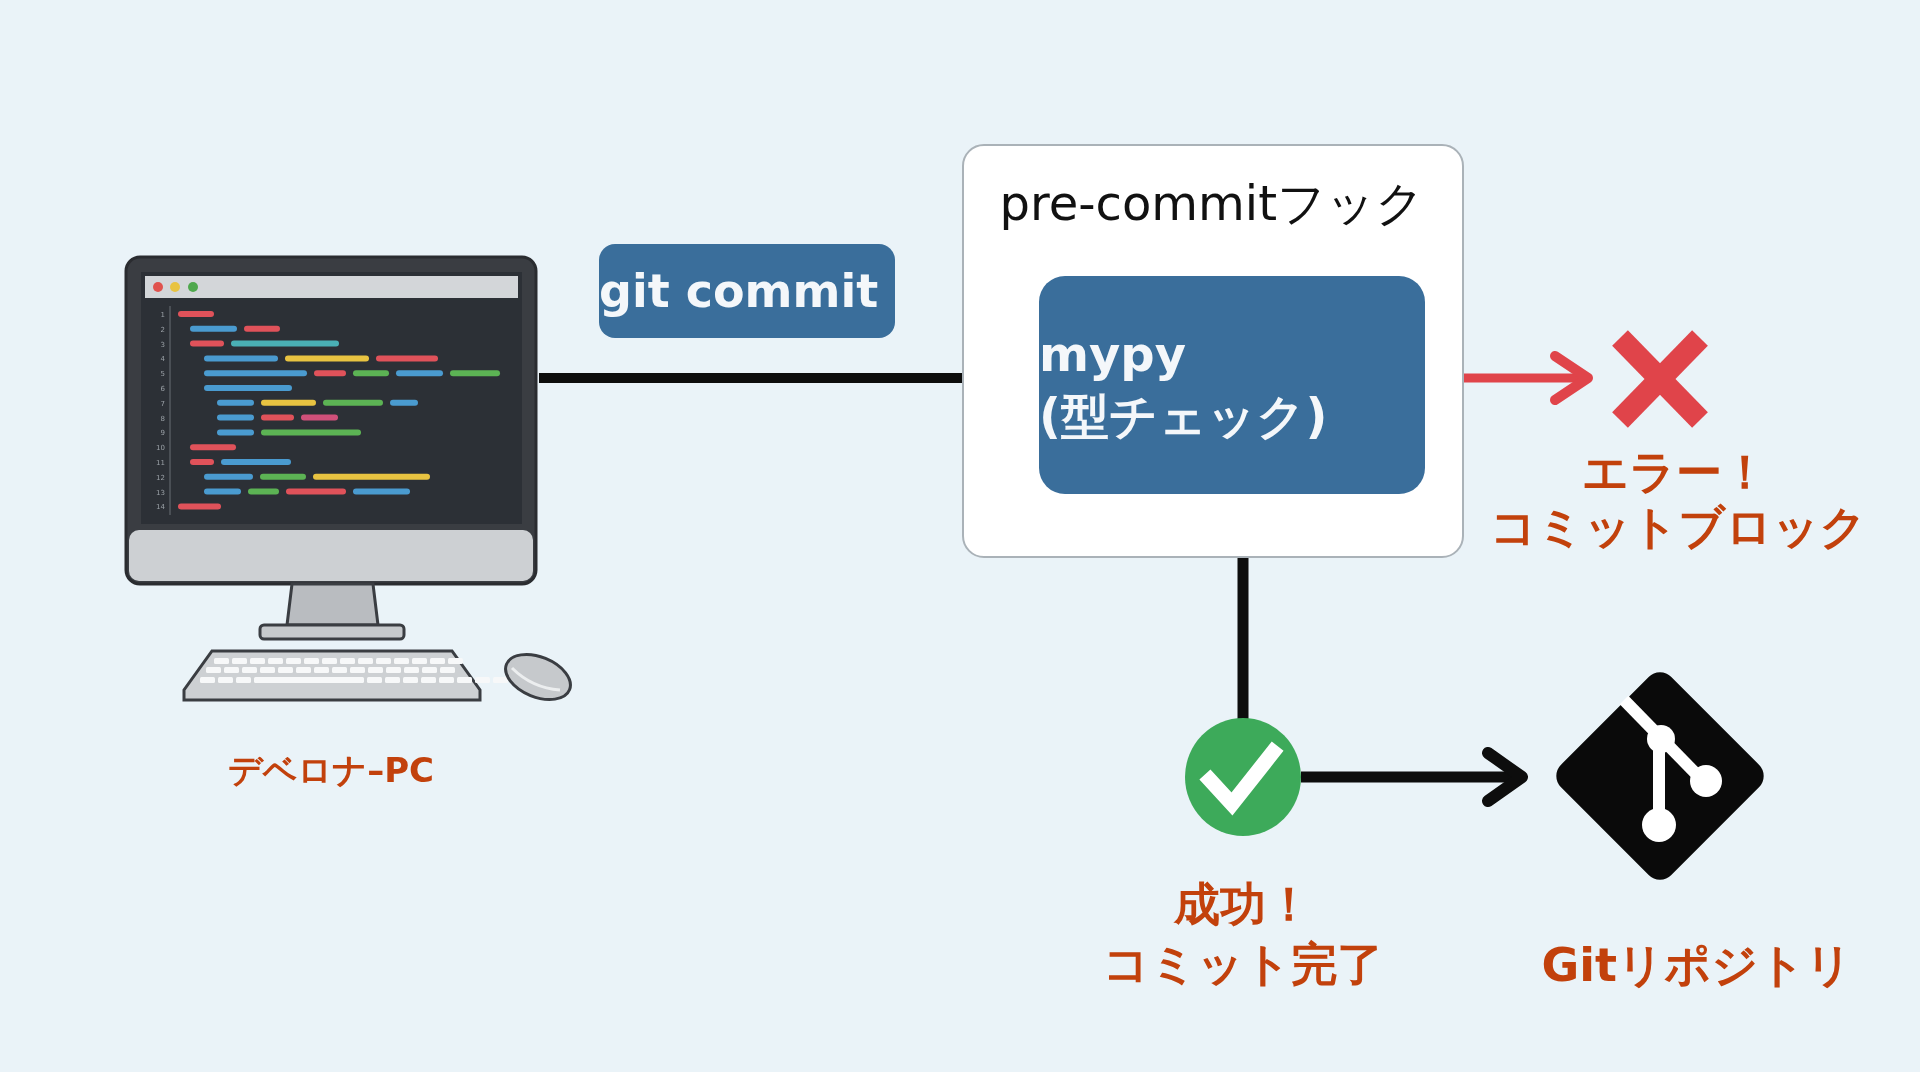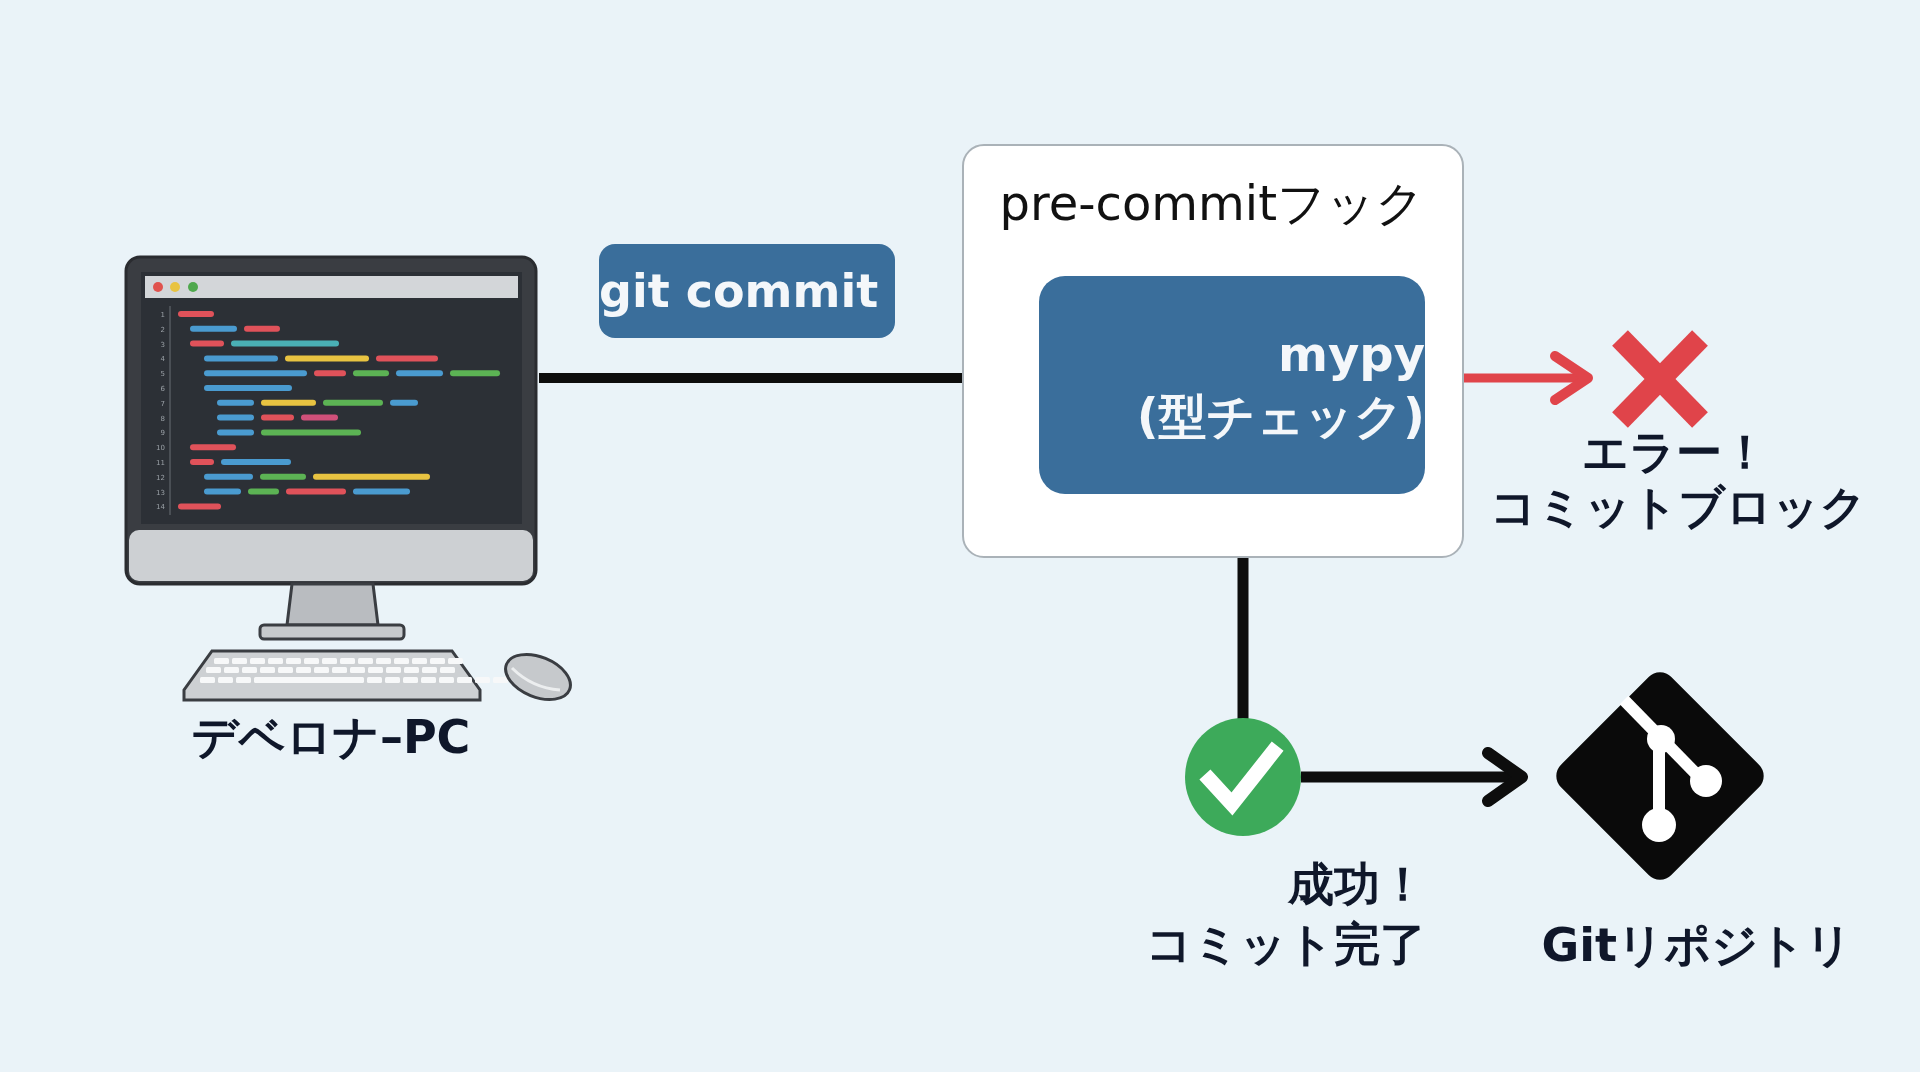--- a/index.html
+++ b/index.html
@@ -4,41 +4,41 @@
 <style>
   html, body { margin: 0; padding: 0; }
   body {
     width: 1920px; height: 1072px; overflow: hidden;
     background: #eaf3f8;
     font-family: "DejaVu Sans", sans-serif;
     position: relative;
   }
   svg.canvas { position: absolute; left: 0; top: 0; }
   .label {
-    position: absolute; font-weight: bold; color: #0f172a;
-    text-align: center; white-space: nowrap; line-height: 1.2;
+    position: absolute; font-weight: bold; color: #c2410c;
+    text-align: center; white-space: nowrap; line-height: 1.2; margin-top: 20px;
   }
   .badge {
     position: absolute; left: 599px; top: 244px; width: 296px; height: 94px;
     background: #3a6e9b; border-radius: 16px; color: #f4f7fa;
     font-size: 46px; font-weight: bold;
     display: flex; align-items: center; 
   }
   .hook-box {
     position: absolute; left: 962px; top: 144px; width: 498px; height: 410px;
     background: #ffffff; border: 2px solid #aab2b8; border-radius: 22px;
   }
   .hook-title {
     position: absolute; left: 962px; top: 172px; width: 500px;
     text-align: center; font-size: 48px; font-weight: normal; color: #111;
   }
   .mypy-box {
     position: absolute; left: 1039px; top: 276px; width: 386px; height: 218px;
     background: #3a6e9b; border-radius: 26px; color: #f4f7fa;
-    display: flex; flex-direction: column; align-items: flex-end; justify-content: center;
+    display: flex; flex-direction: column; align-items: flex-start; justify-content: center;
     font-size: 48px; font-weight: bold; line-height: 1.3;
   }
 </style>
 </head>
 <body>
 
 <svg class="canvas" width="1920" height="1072" viewBox="0 0 1920 1072">
   <defs>
     <marker id="none"></marker>
   </defs>
@@ -185,37 +185,37 @@
     <rect x="1582" y="698" width="156" height="156" rx="16" transform="rotate(45 1660 776)" fill="#0a0a0a"></rect>
     <line x1="1624" y1="700" x2="1664" y2="741" stroke="#ffffff" stroke-width="12"></line>
     <line x1="1659" y1="738" x2="1659" y2="820" stroke="#ffffff" stroke-width="12"></line>
     <line x1="1664" y1="741" x2="1706" y2="784" stroke="#ffffff" stroke-width="12"></line>
     <circle cx="1661" cy="739" r="14" fill="#ffffff"></circle>
     <circle cx="1706" cy="781" r="16" fill="#ffffff"></circle>
     <circle cx="1659" cy="825" r="17" fill="#ffffff"></circle>
   </g>
 </svg>
 
-<div class="label" style="left:181px; top:710px; width:300px; font-size:46px;">デベロナ–PC</div>
+<div class="label" style="left:181px; top:730px; width:300px; font-size:34px;">デベロナ–PC</div>
 
 <div class="badge">
   <span>git commit</span>
 </div>
 
 <div class="hook-box"></div>
 <div class="hook-title">pre-commitフック</div>
 
 <div class="mypy-box">
   <span>mypy</span>
   <span>(型チェック)</span>
 </div>
 
 <div class="label" style="left:1490px; top:425px; width:370px; font-size:46px;">
   <div>エラー！</div>
   <div>コミットブロック</div>
 </div>
 
-<div class="label" style="left:1060px; top:855px; width:366px; font-size:46px; line-height:1.3;text-align:right;">
+<div class="label" style="left:1060px; top:855px; width:366px; font-size:46px; line-height:1.3;">
   <div>成功！</div>
   <div>コミット完了</div>
 </div>
 
 <div class="label" style="left:1517px; top:918px; width:360px; font-size:46px;">Gitリポジトリ</div>
 
 </body></html>

